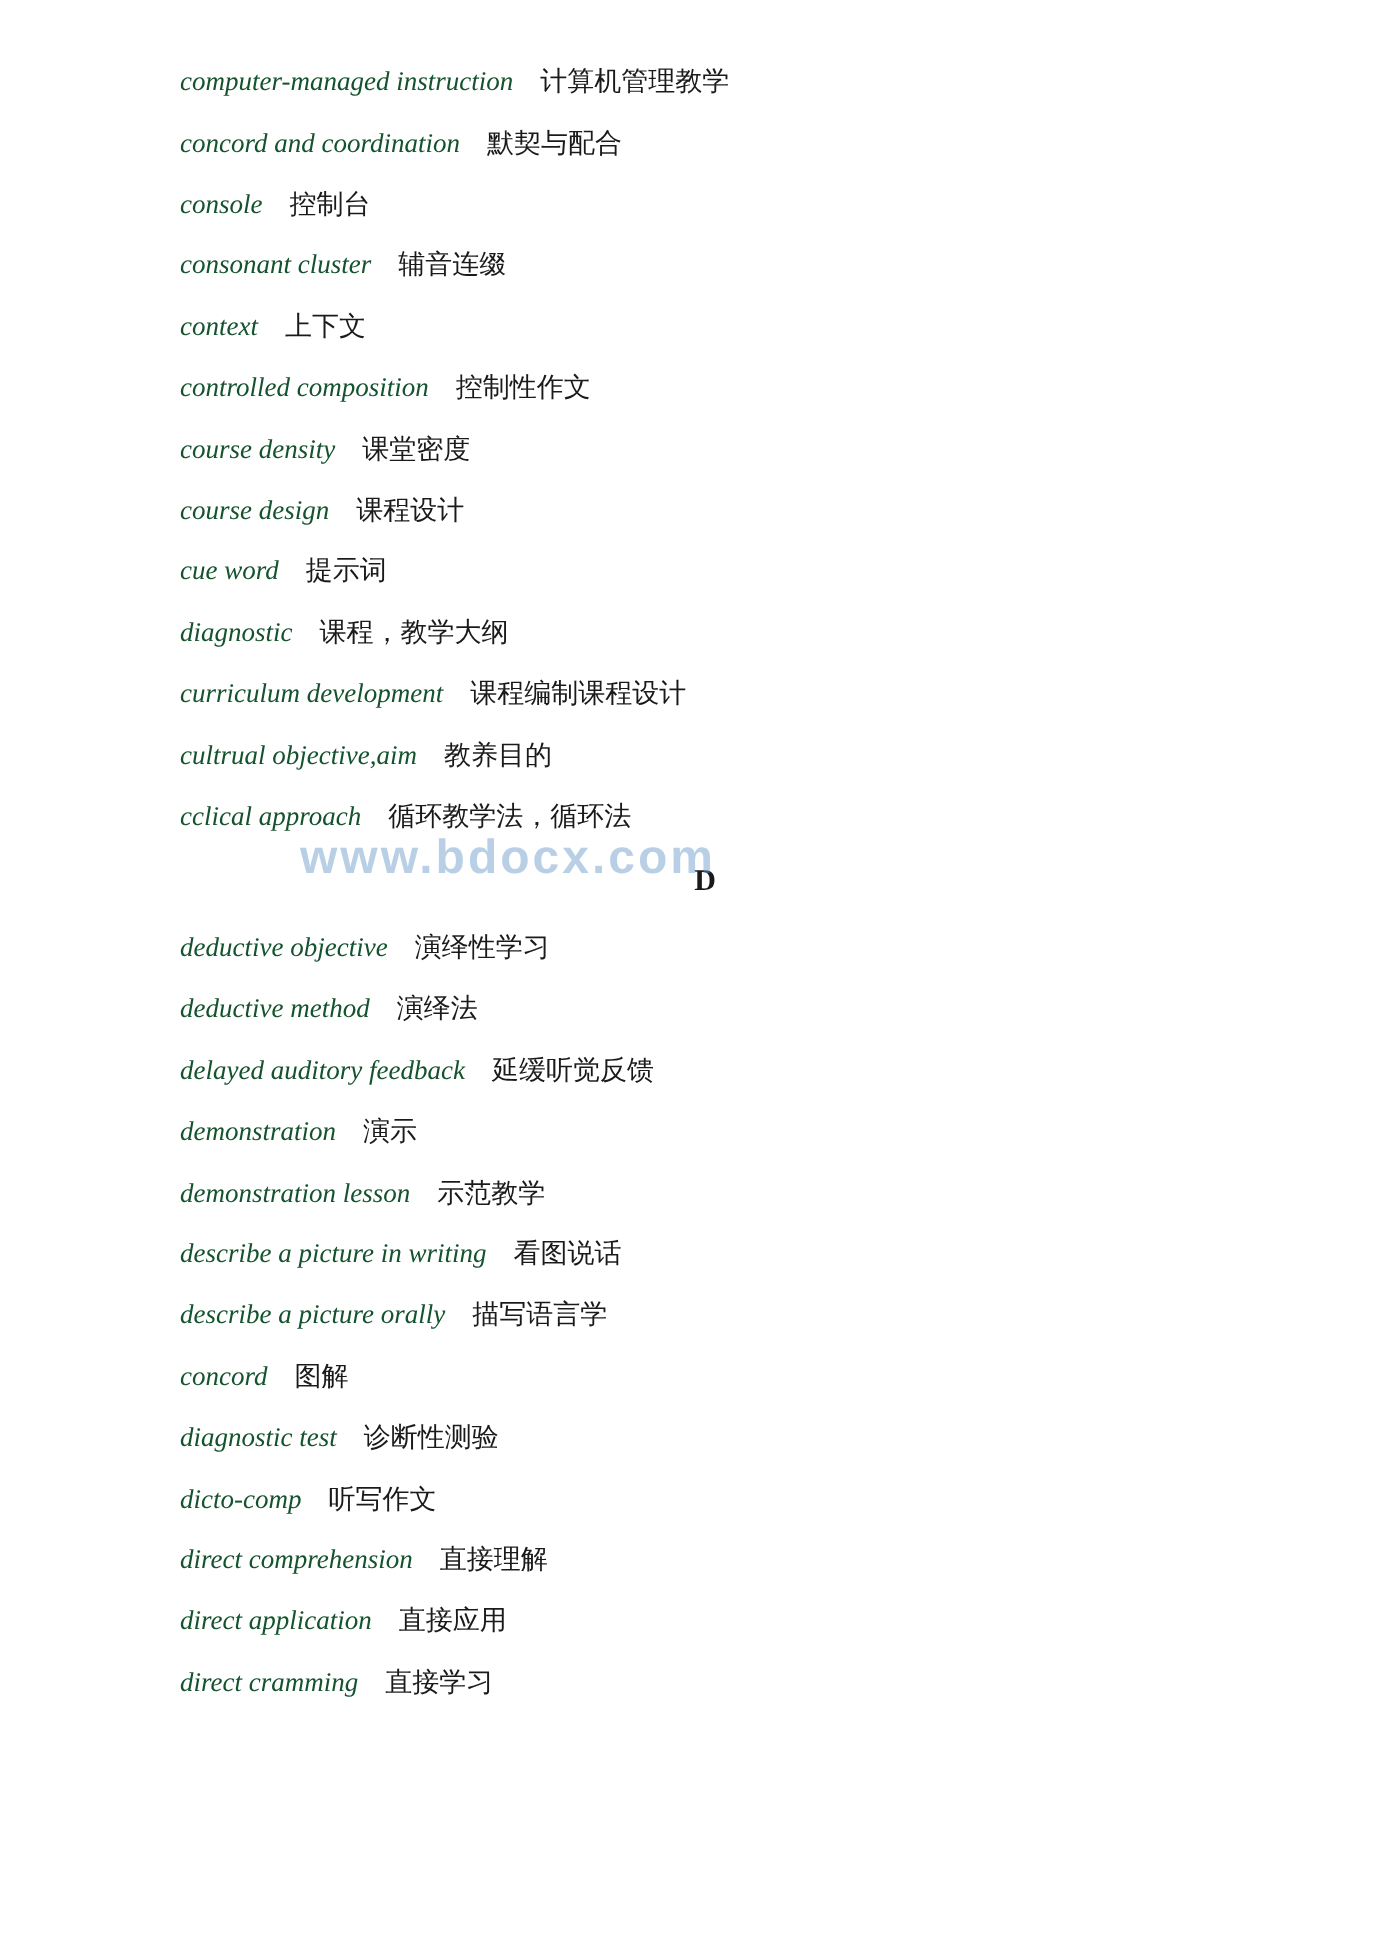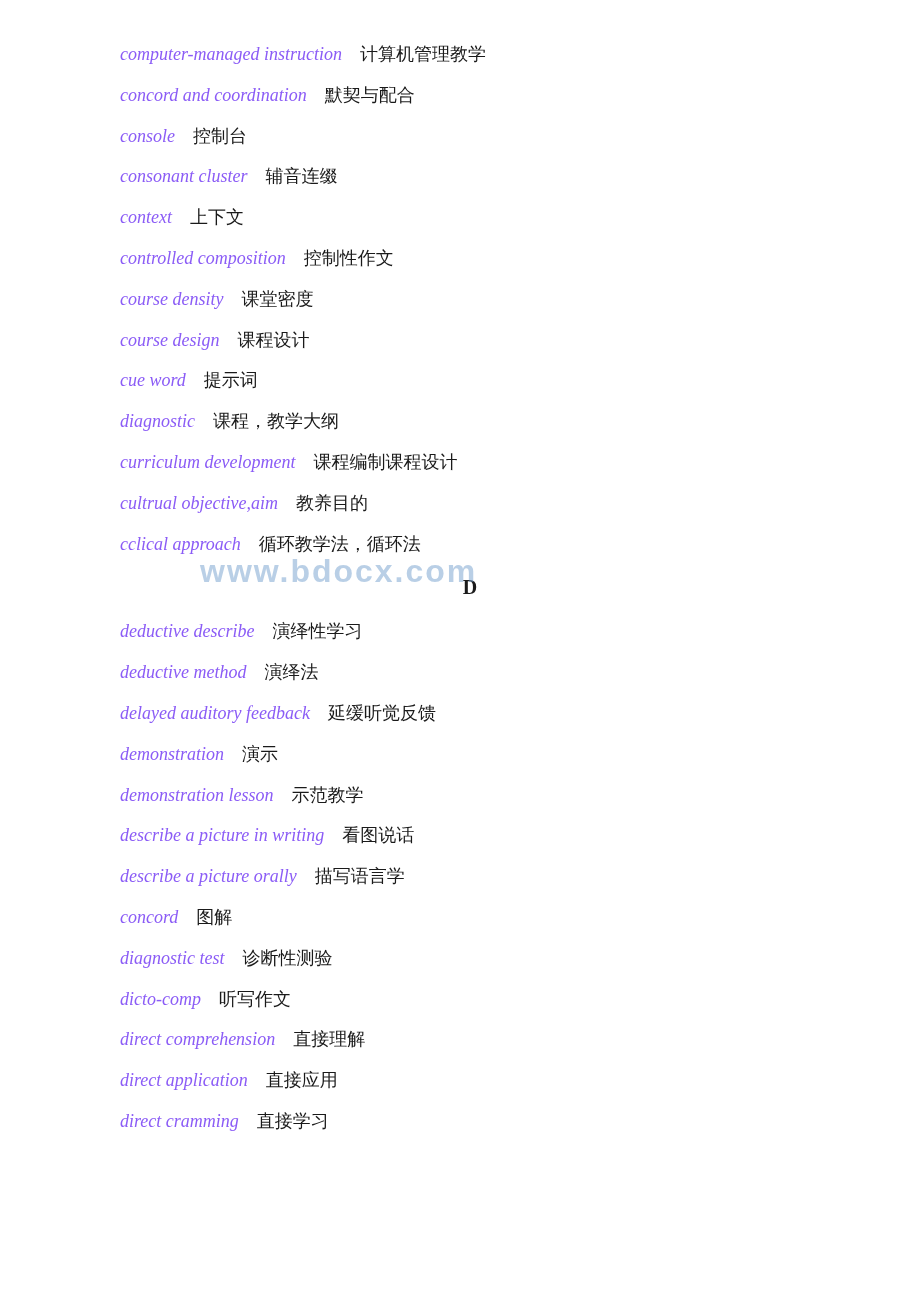--- a/index.html
+++ b/index.html
@@ -19,21 +19,21 @@
       position: relative;
     }
 
     .entry {
       margin-bottom: 12px;
       line-height: 1.6;
     }
 
     .entry .en {
       font-style: italic;
-      color: #8b5cf6;
+      color: #14532d;
       text-align: right;
     }
 
     .section-header {
       text-align: center;
       font-weight: bold;
       font-size: 20px;
       margin: 18px 0 18px 0;
     }
 
@@ -68,21 +68,21 @@
     <div class="entry"><span class="en">curriculum development</span><span class="zh">&nbsp;&nbsp;&nbsp;&nbsp;课程编制课程设计</span></div>
     <div class="entry"><span class="en">cultrual objective,aim</span><span class="zh">&nbsp;&nbsp;&nbsp;&nbsp;教养目的</span></div>
     <div class="entry"><span class="en">cclical approach</span><span class="zh">&nbsp;&nbsp;&nbsp;&nbsp;循环教学法，循环法</span></div>
   </div>
 
 <div class="watermark">www.bdocx.com</div>
 
 <div class="section-header">D</div>
 
 <div id="content-d">
-    <div class="entry"><span class="en">deductive describe</span><span class="zh">&nbsp;&nbsp;&nbsp;&nbsp;演绎性学习</span></div>
+    <div class="entry"><span class="en">deductive objective</span><span class="zh">&nbsp;&nbsp;&nbsp;&nbsp;演绎性学习</span></div>
     <div class="entry"><span class="en">deductive method</span><span class="zh">&nbsp;&nbsp;&nbsp;&nbsp;演绎法</span></div>
     <div class="entry"><span class="en">delayed auditory feedback</span><span class="zh">&nbsp;&nbsp;&nbsp;&nbsp;延缓听觉反馈</span></div>
     <div class="entry"><span class="en">demonstration</span><span class="zh">&nbsp;&nbsp;&nbsp;&nbsp;演示</span></div>
     <div class="entry"><span class="en">demonstration lesson</span><span class="zh">&nbsp;&nbsp;&nbsp;&nbsp;示范教学</span></div>
     <div class="entry"><span class="en">describe a picture in writing</span><span class="zh">&nbsp;&nbsp;&nbsp;&nbsp;看图说话</span></div>
     <div class="entry"><span class="en">describe a picture orally</span><span class="zh">&nbsp;&nbsp;&nbsp;&nbsp;描写语言学</span></div>
     <div class="entry"><span class="en">concord</span><span class="zh">&nbsp;&nbsp;&nbsp;&nbsp;图解</span></div>
     <div class="entry"><span class="en">diagnostic test</span><span class="zh">&nbsp;&nbsp;&nbsp;&nbsp;诊断性测验</span></div>
     <div class="entry"><span class="en">dicto-comp</span><span class="zh">&nbsp;&nbsp;&nbsp;&nbsp;听写作文</span></div>
     <div class="entry"><span class="en">direct comprehension</span><span class="zh">&nbsp;&nbsp;&nbsp;&nbsp;直接理解</span></div>

